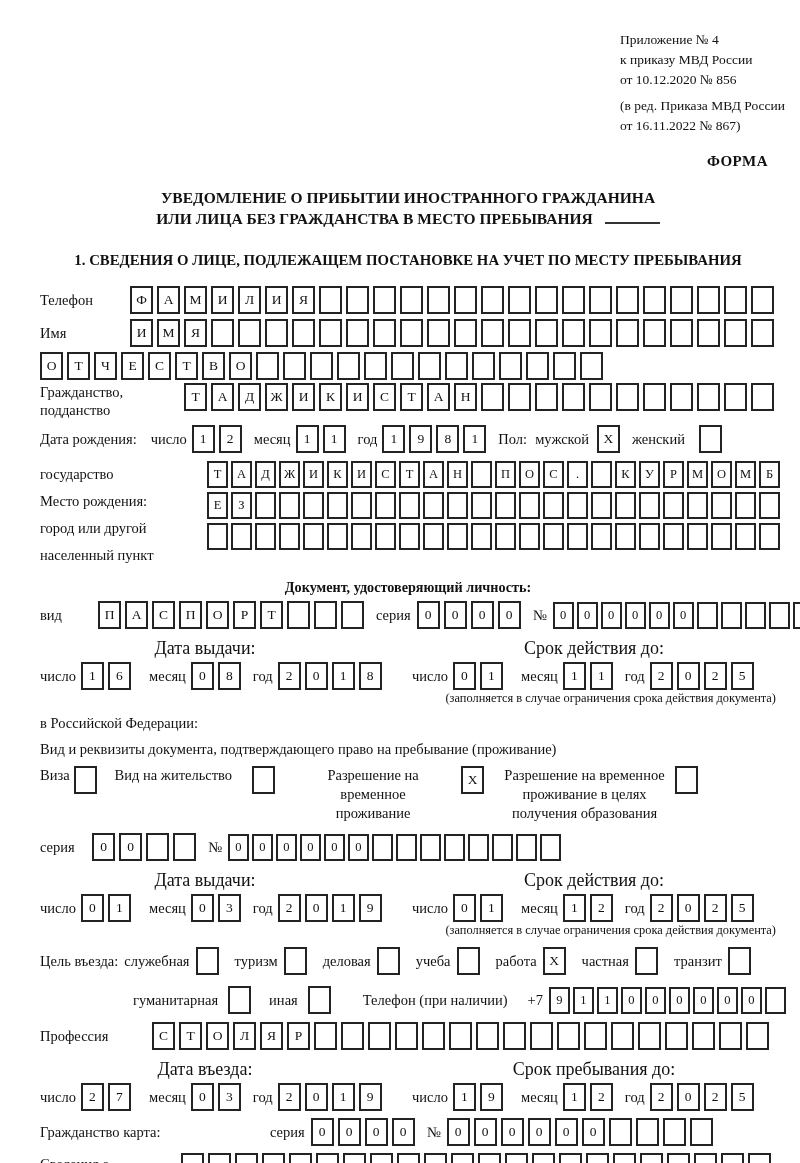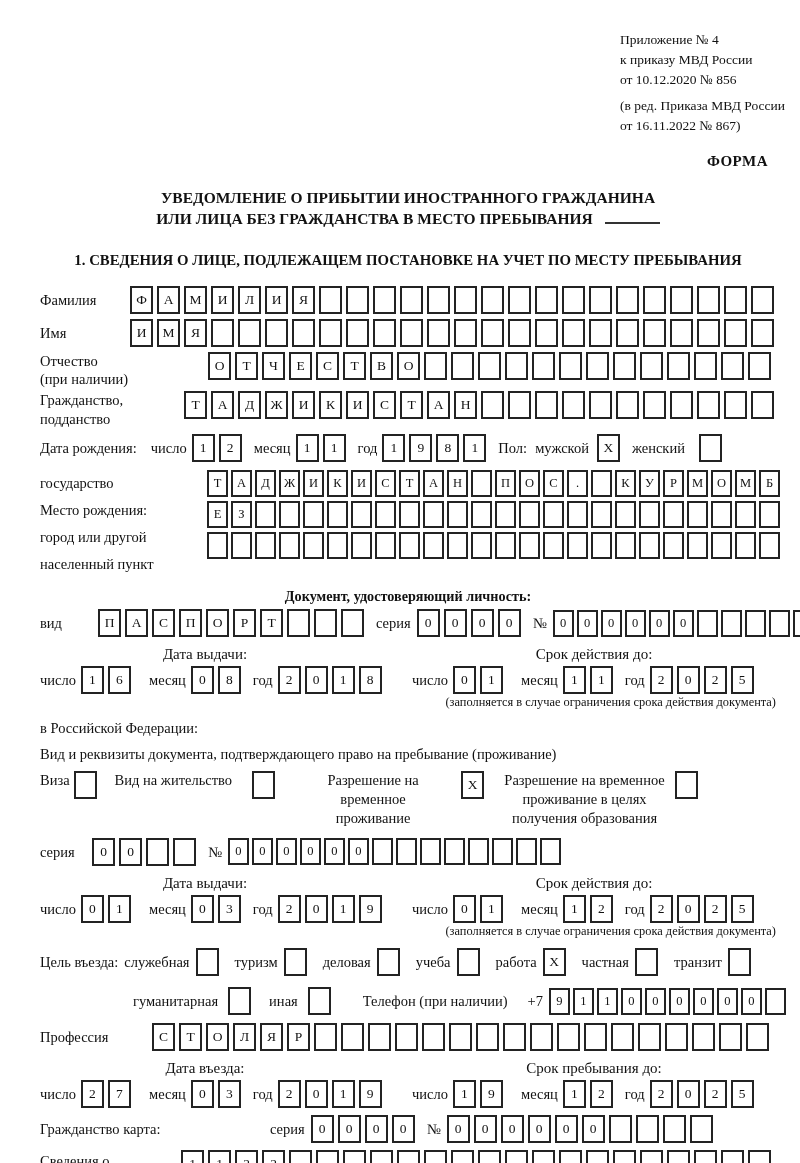--- a/index.html
+++ b/index.html
@@ -23,21 +23,21 @@
   .cb{
     display:inline-block;width:19px;height:24px;border:2px solid #232323;margin-right:4px;
     text-align:center;font-size:13.5px;line-height:24px;vertical-align:middle;background:#fff;
   }
   .tight .cb{width:17px;height:23px;margin-right:3px;font-size:12.5px;line-height:23px;}
   .colboxes .boxes{display:block;margin-bottom:4px;}
   .dochead{font-weight:bold;text-align:center;font-size:14.2px;margin-top:10px;margin-bottom:4px;}
   .dates{display:flex;margin-top:8px;}
   .dcol1{width:372px;}
   .dcol2{flex:1;}
-  .dhead{text-align:center;font-size:15px;}
+  .dhead{text-align:center;font-size:18px;}
   .dhead1{width:330px;}
   .drow{display:flex;align-items:center;margin-top:2px;white-space:nowrap;}
   .dlab{margin-right:5px;}
   .dnote{font-size:12.4px;text-align:right;margin-top:1px;}
   .resline{margin-top:8px;}
   .permits{margin-top:8px;}
   .pstack{display:inline-block;text-align:center;line-height:19px;white-space:normal;}
   .pstack .blk{display:block;}
   .m-r6{margin-right:6px;} .m-r10{margin-right:10px;} .m-r14{margin-right:14px;}
   .m-l8{margin-left:8px;} .m-l14{margin-left:14px;} .m-l20{margin-left:20px;}
@@ -59,34 +59,30 @@
   <div class="forma">ФОРМА</div>
 
   <div class="title">
     <div>УВЕДОМЛЕНИЕ О ПРИБЫТИИ ИНОСТРАННОГО ГРАЖДАНИНА</div>
     <div><span>ИЛИ ЛИЦА БЕЗ ГРАЖДАНСТВА В МЕСТО ПРЕБЫВАНИЯ</span><span class="uline"></span></div>
   </div>
 
   <div class="sec">1. СВЕДЕНИЯ О ЛИЦЕ, ПОДЛЕЖАЩЕМ ПОСТАНОВКЕ НА УЧЕТ ПО МЕСТУ ПРЕБЫВАНИЯ</div>
 
   <div class="row" style="margin-top:17px;">
-    <span class="lbl" style="width:90px;">Фамилия</span>
+    <span class="lbl" style="width:90px;">Телефон</span>
     <span class="boxes"><span class="cb">Ф</span><span class="cb">А</span><span class="cb">М</span><span class="cb">И</span><span class="cb">Л</span><span class="cb">И</span><span class="cb">Я</span><span class="cb"></span><span class="cb"></span><span class="cb"></span><span class="cb"></span><span class="cb"></span><span class="cb"></span><span class="cb"></span><span class="cb"></span><span class="cb"></span><span class="cb"></span><span class="cb"></span><span class="cb"></span><span class="cb"></span><span class="cb"></span><span class="cb"></span><span class="cb"></span><span class="cb"></span></span>
   </div>
 
   <div class="row" style="margin-top:5px;">
     <span class="lbl" style="width:90px;">Имя</span>
     <span class="boxes"><span class="cb">И</span><span class="cb">М</span><span class="cb">Я</span><span class="cb"></span><span class="cb"></span><span class="cb"></span><span class="cb"></span><span class="cb"></span><span class="cb"></span><span class="cb"></span><span class="cb"></span><span class="cb"></span><span class="cb"></span><span class="cb"></span><span class="cb"></span><span class="cb"></span><span class="cb"></span><span class="cb"></span><span class="cb"></span><span class="cb"></span><span class="cb"></span><span class="cb"></span><span class="cb"></span><span class="cb"></span></span>
   </div>
 
   <div class="rowt" style="margin-top:5px;">
-    <span class="lbl stack" style="width:168px;">
-      <span class="blk">Отчество</span>
-      <span class="blk">(при наличии)</span>
-    </span>
     <span class="boxes"><span class="cb">О</span><span class="cb">Т</span><span class="cb">Ч</span><span class="cb">Е</span><span class="cb">С</span><span class="cb">Т</span><span class="cb">В</span><span class="cb">О</span><span class="cb"></span><span class="cb"></span><span class="cb"></span><span class="cb"></span><span class="cb"></span><span class="cb"></span><span class="cb"></span><span class="cb"></span><span class="cb"></span><span class="cb"></span><span class="cb"></span><span class="cb"></span><span class="cb"></span></span>
   </div>
 
   <div class="rowt" style="margin-top:3px;">
     <span class="lbl stack" style="width:144px;">
       <span class="blk">Гражданство,</span>
       <span class="blk">подданство</span>
     </span>
     <span class="boxes"><span class="cb">Т</span><span class="cb">А</span><span class="cb">Д</span><span class="cb">Ж</span><span class="cb">И</span><span class="cb">К</span><span class="cb">И</span><span class="cb">С</span><span class="cb">Т</span><span class="cb">А</span><span class="cb">Н</span><span class="cb"></span><span class="cb"></span><span class="cb"></span><span class="cb"></span><span class="cb"></span><span class="cb"></span><span class="cb"></span><span class="cb"></span><span class="cb"></span><span class="cb"></span><span class="cb"></span></span>
   </div>

